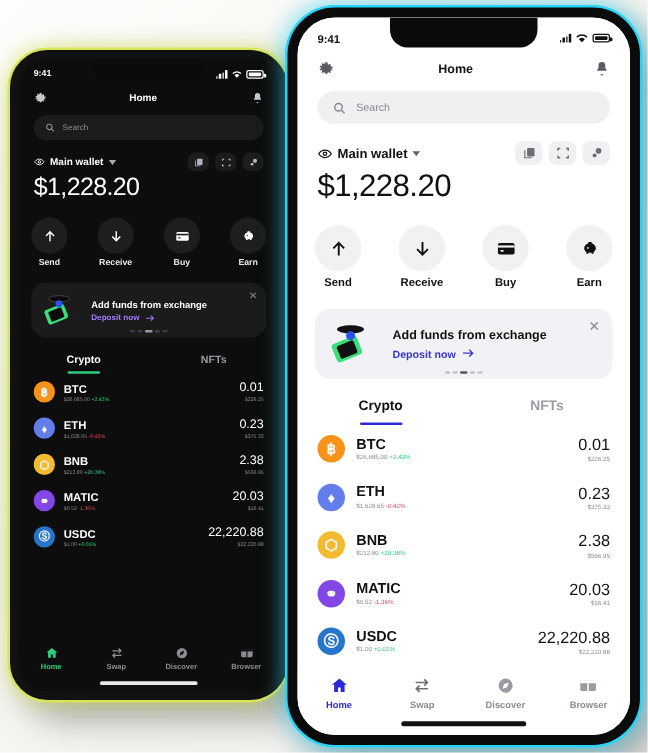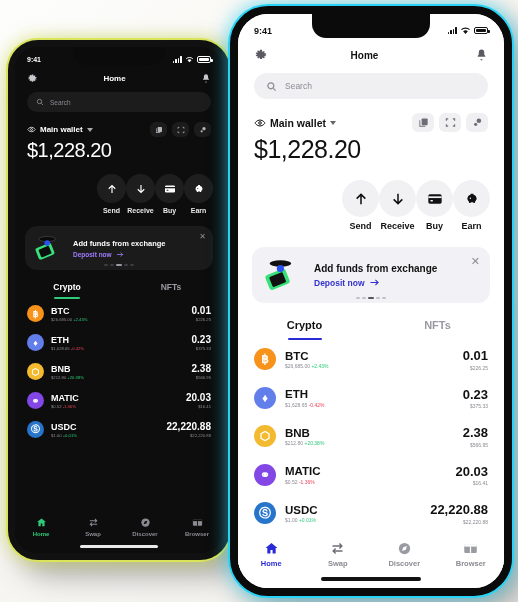--- a/index.html
+++ b/index.html
@@ -87,21 +87,21 @@
   .w-icons { display:flex; gap:5px; }
   .w-icon { border-radius:6px; display:flex; align-items:center; justify-content:center; cursor:pointer; }
   .phone-dark  .w-icon { width:17px; height:15px; background:#1c1c1c; }
   .phone-light .w-icon { width:22px; height:19px; background:#f0f0f3; }
 
   .balance { font-weight:normal; letter-spacing:-.5px; }
   .phone-dark  .balance { font-size:20px; padding:2px 12px 0; }
   .phone-light .balance { font-size:25px; padding:3px 16px 0; }
 
   
-  .actions { display:flex; justify-content:flex-end; }
+  .actions { display:flex; justify-content:space-between; }
   .phone-dark  .actions { padding:12px 10px 0; }
   .phone-light .actions { padding:16px 14px 0; }
   .action { display:flex; flex-direction:column; align-items:center; gap:4px; cursor:pointer; }
   .act-circle { border-radius:50%; display:flex; align-items:center; justify-content:center; }
   .phone-dark  .act-circle { width:29px; height:29px; background:#1e1e1e; }
   .phone-light .act-circle { width:37px; height:37px; background:#f1f1f4; }
   .act-label { font-weight:bold; }
   .phone-dark  .act-label { font-size:7px; }
   .phone-light .act-label { font-size:9px; }
   .screen-dark .act-label { color:#e8e8e8; }
@@ -151,21 +151,21 @@
   .phone-light .coin { width:22px; height:22px; font-size:12px; }
   .a-mid { flex:1; min-width:0; }
   .a-sym { font-weight:bold; }
   .phone-dark  .a-sym { font-size:9px; }
   .phone-light .a-sym { font-size:11.5px; }
   .a-sub { color:#8b8b93; white-space:nowrap; }
   .phone-dark  .a-sub { font-size:4.2px; margin-top:1px; }
   .phone-light .a-sub { font-size:5px; margin-top:1.5px; }
   .up { color:#2ecb7a; } .down { color:#e8435a; }
   .a-right { text-align:right; flex-shrink:0; }
-  .a-amt { font-weight:bold; }
+  .a-amt { font-weight:normal; }
   .phone-dark  .a-amt { font-size:10px; }
   .phone-light .a-amt { font-size:13px; }
   .a-fiat { color:#8b8b93; }
   .phone-dark  .a-fiat { font-size:4.2px; margin-top:1px; }
   .phone-light .a-fiat { font-size:5px; margin-top:1.5px; }
 
   
   .bottomnav { position:absolute; left:0; right:0; display:flex; }
   .phone-dark  .bottomnav { bottom:16px; background:#0d0d0d; padding-top:4px; }
   .phone-light .bottomnav { bottom:20px; background:#fff; padding-top:6px; }

